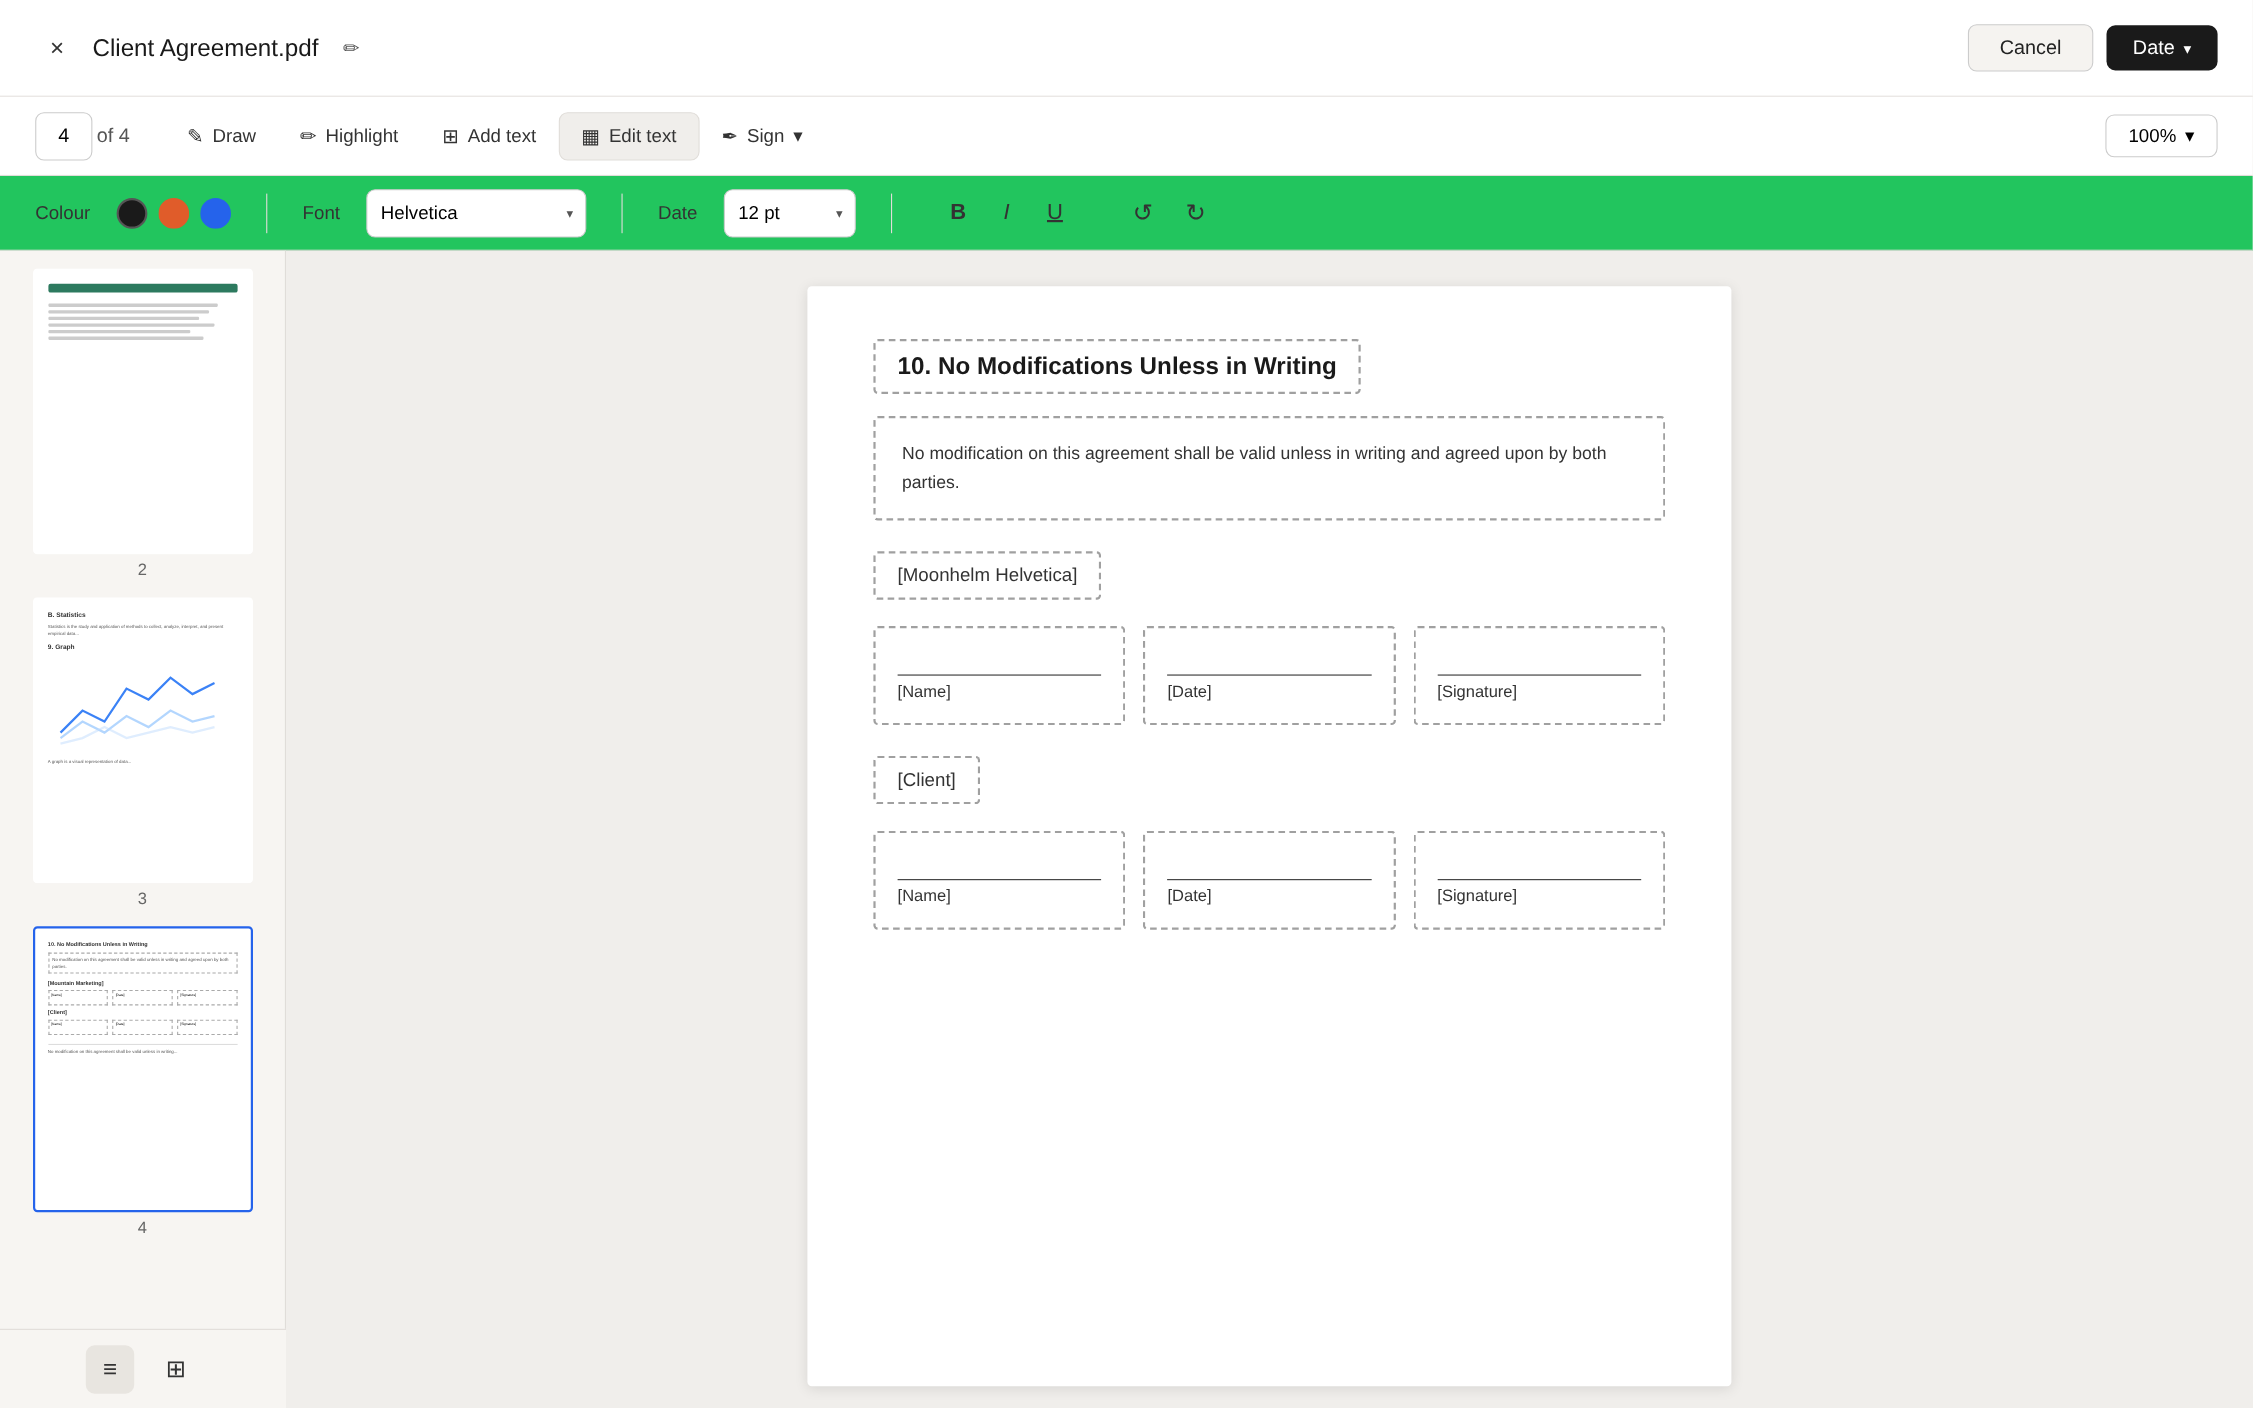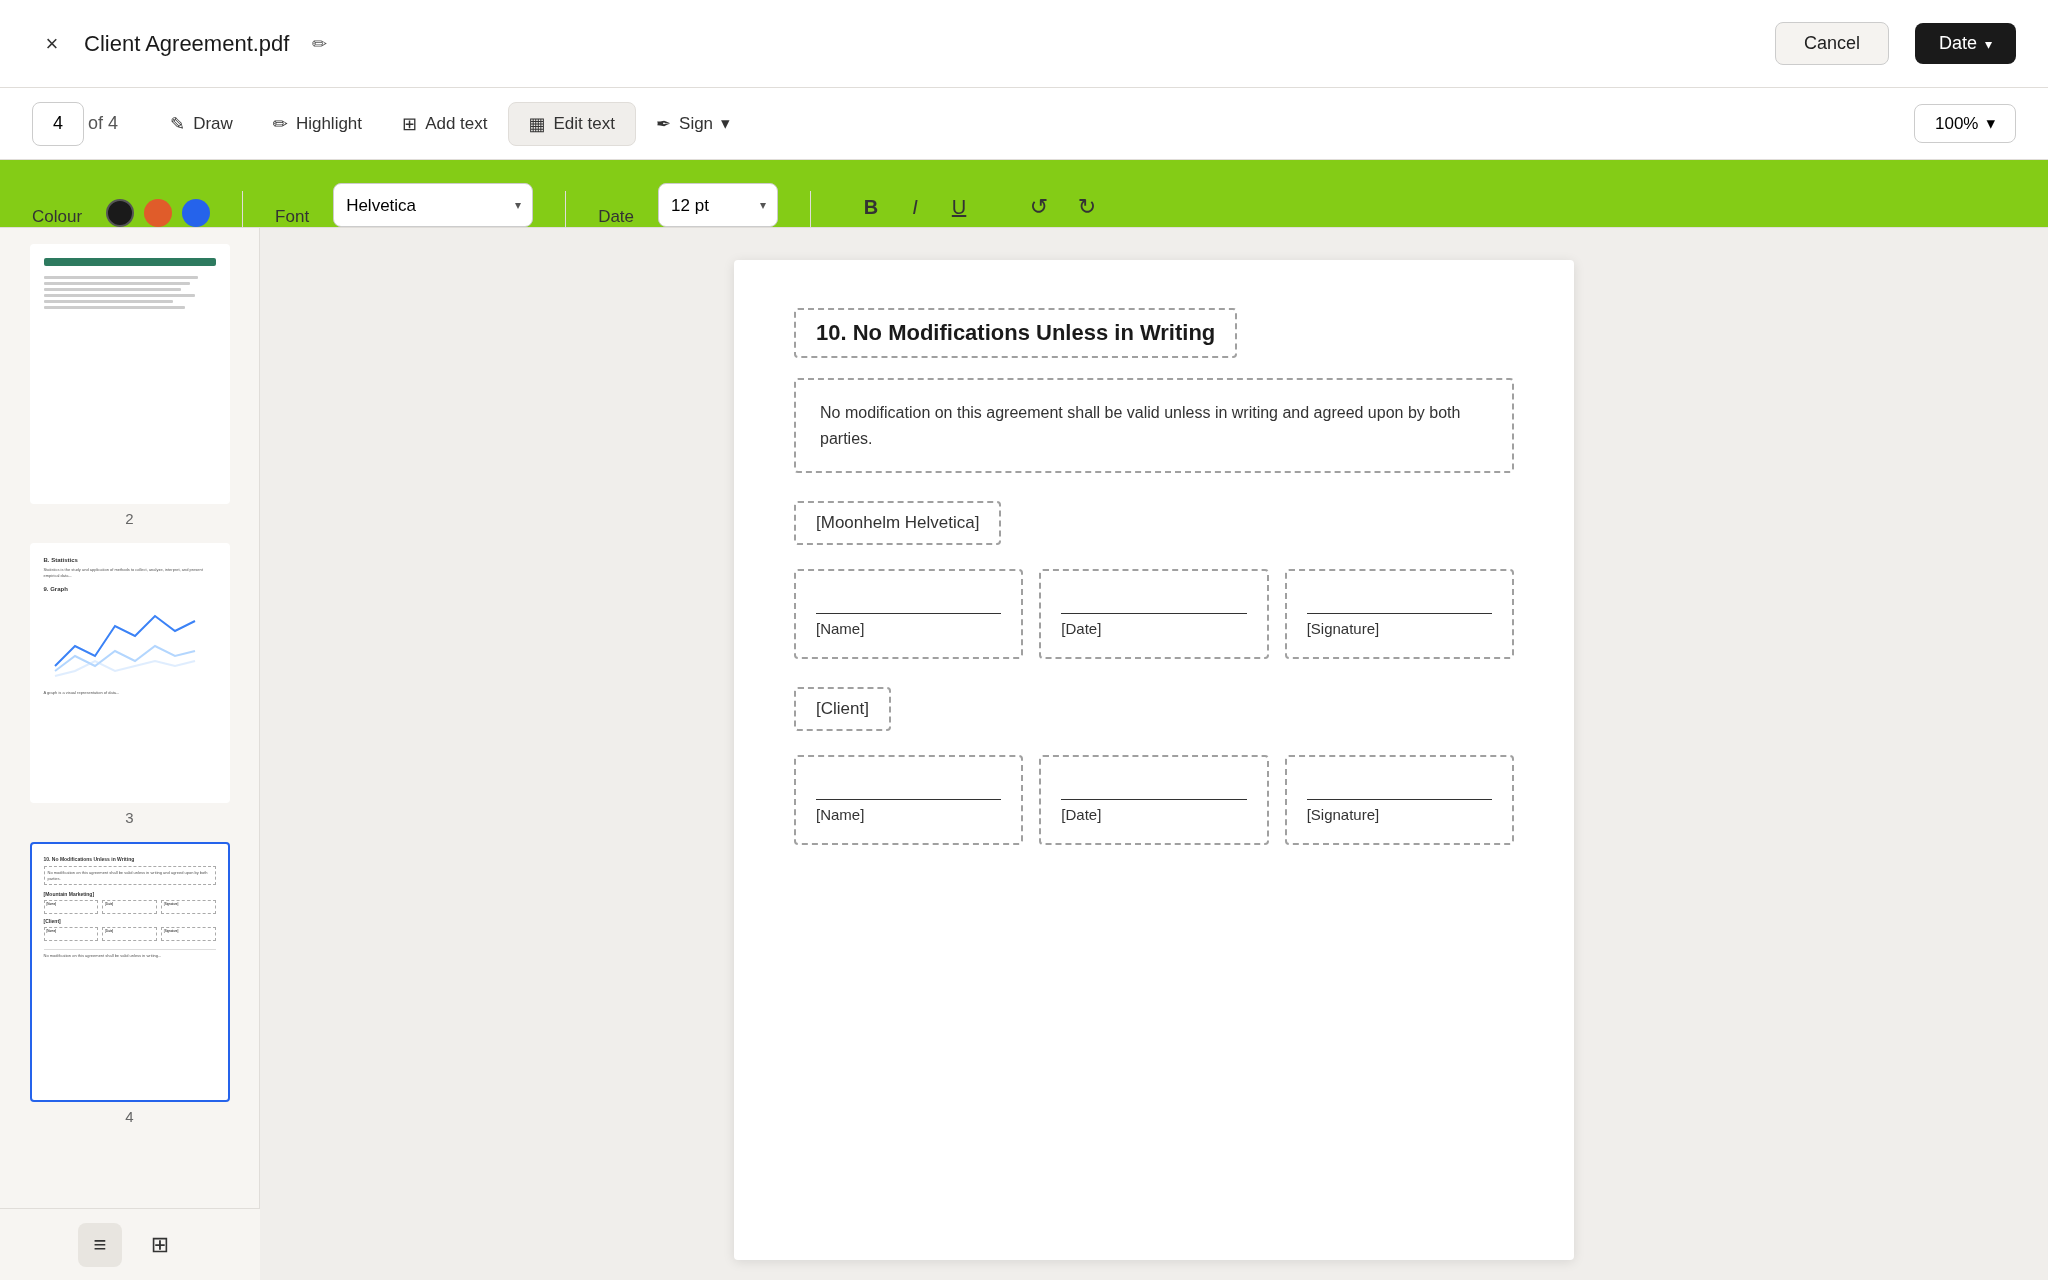--- a/index.html
+++ b/index.html
@@ -22,21 +22,21 @@
       cursor: pointer; border: none; background: none; font-size: 22px; color: #333;
     }
     .file-title {
       font-size: 22px; font-weight: 500; color: #1a1a1a; text-align: right;
     }
     .edit-icon-btn {
       width: 36px; height: 36px;
       display: flex; align-items: center; justify-content: center;
       cursor: pointer; border: none; background: none; color: #555; font-size: 18px;
     }
-    .top-bar-right { display: flex; align-items: center; gap: 26px; }
+    .top-bar-right { display: flex; align-items: center; gap: 12px; }
     .cancel-btn {
       padding: 10px 28px; border: 1px solid #ccc; border-radius: 8px;
       background: #f5f3f0; font-size: 18px; cursor: pointer; color: #222;
     }
     .save-btn {
       display: flex; align-items: center; gap: 8px;
       padding: 10px 24px; border: none; border-radius: 8px;
       background: #1a1a1a; color: #fff; font-size: 18px; cursor: pointer;
     }
     .save-chevron { font-size: 14px; }
@@ -74,22 +74,22 @@
     .toolbar-spacer { flex: 1; }
     .zoom-btn {
       display: flex; align-items: center; gap: 8px;
       padding: 8px 20px; border: 1px solid #ccc; border-radius: 8px;
       background: #fff; font-size: 17px; cursor: pointer;
     }
 
     
     .format-bar {
       display: flex;
-      align-items: flex-end;
-      background: #84cc16;
+      align-items: center;
+      background: #22c55e;
       padding: 0 32px;
       height: 68px;
       border-bottom: 1px solid #e0ddd9;
       gap: 24px;
     }
     .format-label { font-size: 17px; color: #333; }
     .color-options { display: flex; align-items: center; gap: 10px; }
     .color-dot {
       width: 28px; height: 28px; border-radius: 50%; cursor: pointer;
       border: 2px solid transparent;

